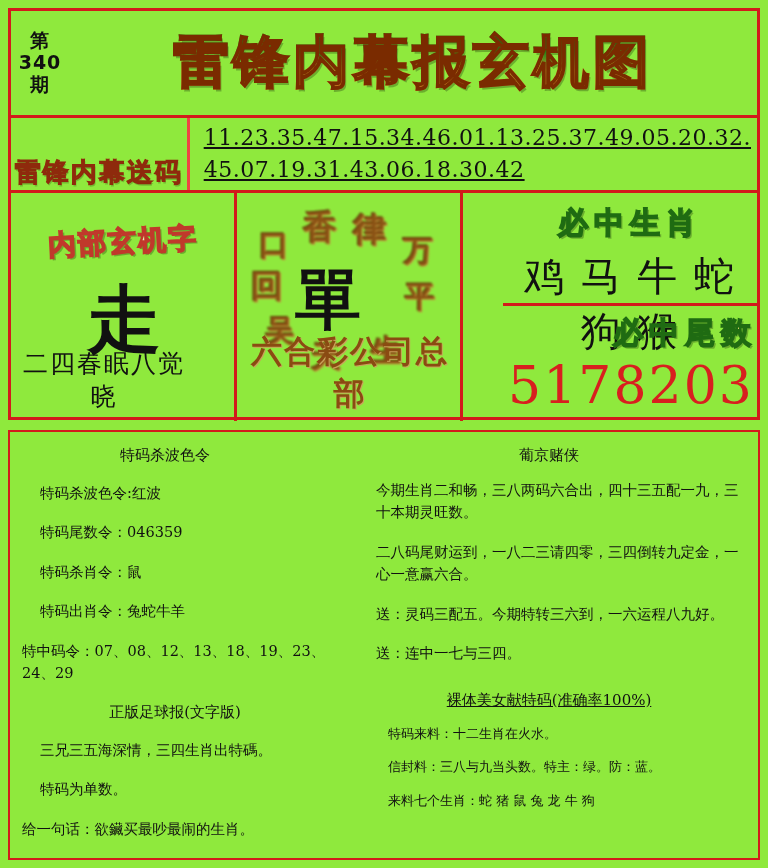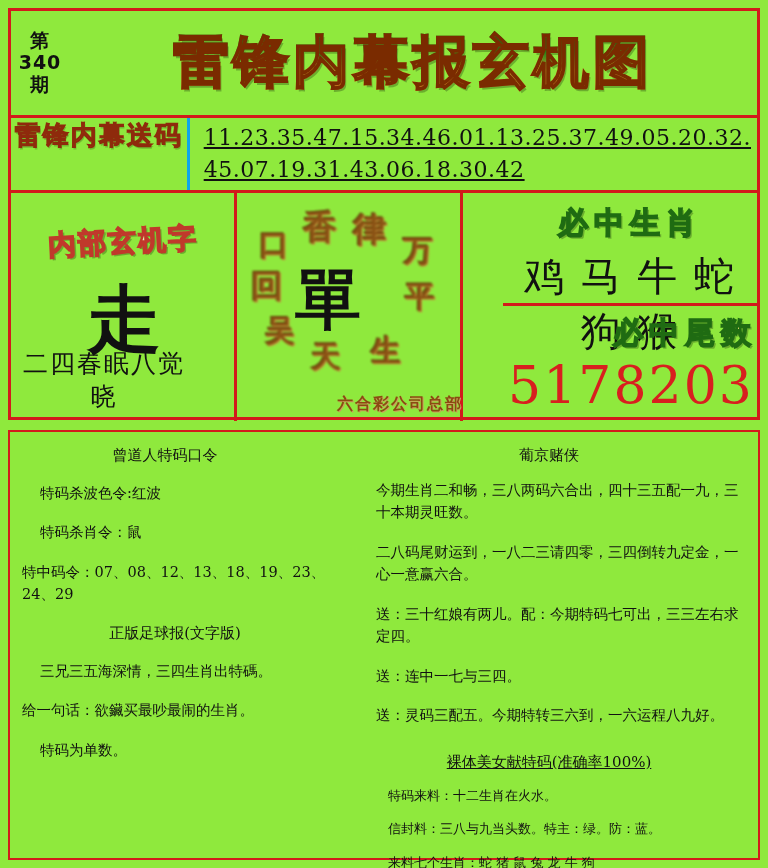--- a/index.html
+++ b/index.html
@@ -43,22 +43,22 @@
     text-shadow:2px 3px 0 rgba(0,0,0,.25);
     padding:0 6px;
   }
 
   
   .num-row{
     position:relative;height:72px;border-bottom:3px solid #d21b1b;
     display:flex;align-items:center;
   }
   .num-label{
-    width:226px;height:100%;display:flex;align-items:flex-start;justify-content:center;
-    border-right:3px solid #0ea5e9;box-sizing:border-box;
+    width:226px;height:100%;display:flex;align-items:flex-end;justify-content:center;
+    border-right:3px solid #ef4444;box-sizing:border-box;
   }
   .num-label .txt{
     font-family:"DejaVu Serif","Liberation Serif",serif;
     font-size:26px;font-weight:bold;letter-spacing:2px;
     color:#c9401b;
     -webkit-text-stroke:1px #8e2a0c;
     text-shadow:1px 2px 0 rgba(0,0,0,.2);
     filter:blur(.4px);
   }
   .num-vals{
@@ -112,23 +112,23 @@
     text-shadow:1px 1px 0 #c98b3e,-1px -1px 0 #5d3208;
     filter:blur(1.1px);
     opacity:.95;
   }
   .dan{
     position:absolute;left:50px;top:56px;
     font-family:"DejaVu Serif","Liberation Serif",serif;
     font-size:66px;font-weight:bold;color:#111;
   }
   .mid-bottom{
-    position:absolute;left:0;bottom:6px;width:226px;text-align:right;
-    font-family:"DejaVu Serif","Liberation Serif",serif;
-    font-size:16px;font-weight:bold;color:#8a4b12;letter-spacing:2px;
+    position:absolute;left:0;bottom:6px;width:226px;text-align:center;
+    font-family:"DejaVu Serif","Liberation Serif",serif;
+    font-size:31px;font-weight:bold;color:#8a4b12;letter-spacing:2px;
     text-shadow:1px 1px 0 #caa15a;
     filter:blur(.5px);
   }
 
   
   .r-head{
     position:absolute;left:0;top:10px;width:100%;text-align:center;
     font-family:"DejaVu Serif","Liberation Serif",serif;
     font-size:30px;font-weight:bold;letter-spacing:6px;
     color:#f3e27a;-webkit-text-stroke:1.5px #1f6b12;
@@ -259,37 +259,38 @@
           <span>3</span>
         </div>
       </div>
 
     </div>
   </div>
 
   <div class="bottom">
 
     <div class="bcol bleft">
-      <div class="bhead">曾道人特码口令</div>
+      <div class="bhead">特码杀波色令</div>
       <div class="bline">特码杀波色令:红波</div>
+      <div class="bline">特码尾数令：046359</div>
       <div class="bline">特码杀肖令：鼠</div>
+      <div class="bline">特码出肖令：兔蛇牛羊</div>
       <div class="bline" style="margin-left:0;">特中码令：07、08、12、13、18、19、23、24、29</div>
       <div class="bsub">正版足球报(文字版)</div>
       <div class="bline">三兄三五海深情，三四生肖出特碼。</div>
+      <div class="bline">特码为单数。</div>
       <div class="bline" style="margin-left:0;">给一句话：欲鑶买最吵最闹的生肖。</div>
-      <div class="bline">特码为单数。</div>
     </div>
 
     <div class="bcol bright">
       <div class="bhead">葡京赌侠</div>
       <div class="bline">今期生肖二和畅，三八两码六合出，四十三五配一九，三十本期灵旺数。</div>
       <div class="bline">二八码尾财运到，一八二三请四零，三四倒转九定金，一心一意赢六合。</div>
-      <div class="bline">送：三十红娘有两儿。配：今期特码七可出，三三左右求定四。</div>
+      <div class="bline">送：灵码三配五。今期特转三六到，一六运程八九好。</div>
       <div class="bline">送：连中一七与三四。</div>
-      <div class="bline">送：灵码三配五。今期特转三六到，一六运程八九好。</div>
       <div class="bsub2">裸体美女献特码(准确率100%)</div>
       <div class="bl2">特码来料：十二生肖在火水。</div>
       <div class="bl2">信封料：三八与九当头数。特主：绿。防：蓝。</div>
       <div class="bl2">来料七个生肖：蛇 猪 鼠 兔 龙 牛 狗</div>
 
     </div>
 
   </div>
 
 </div>

